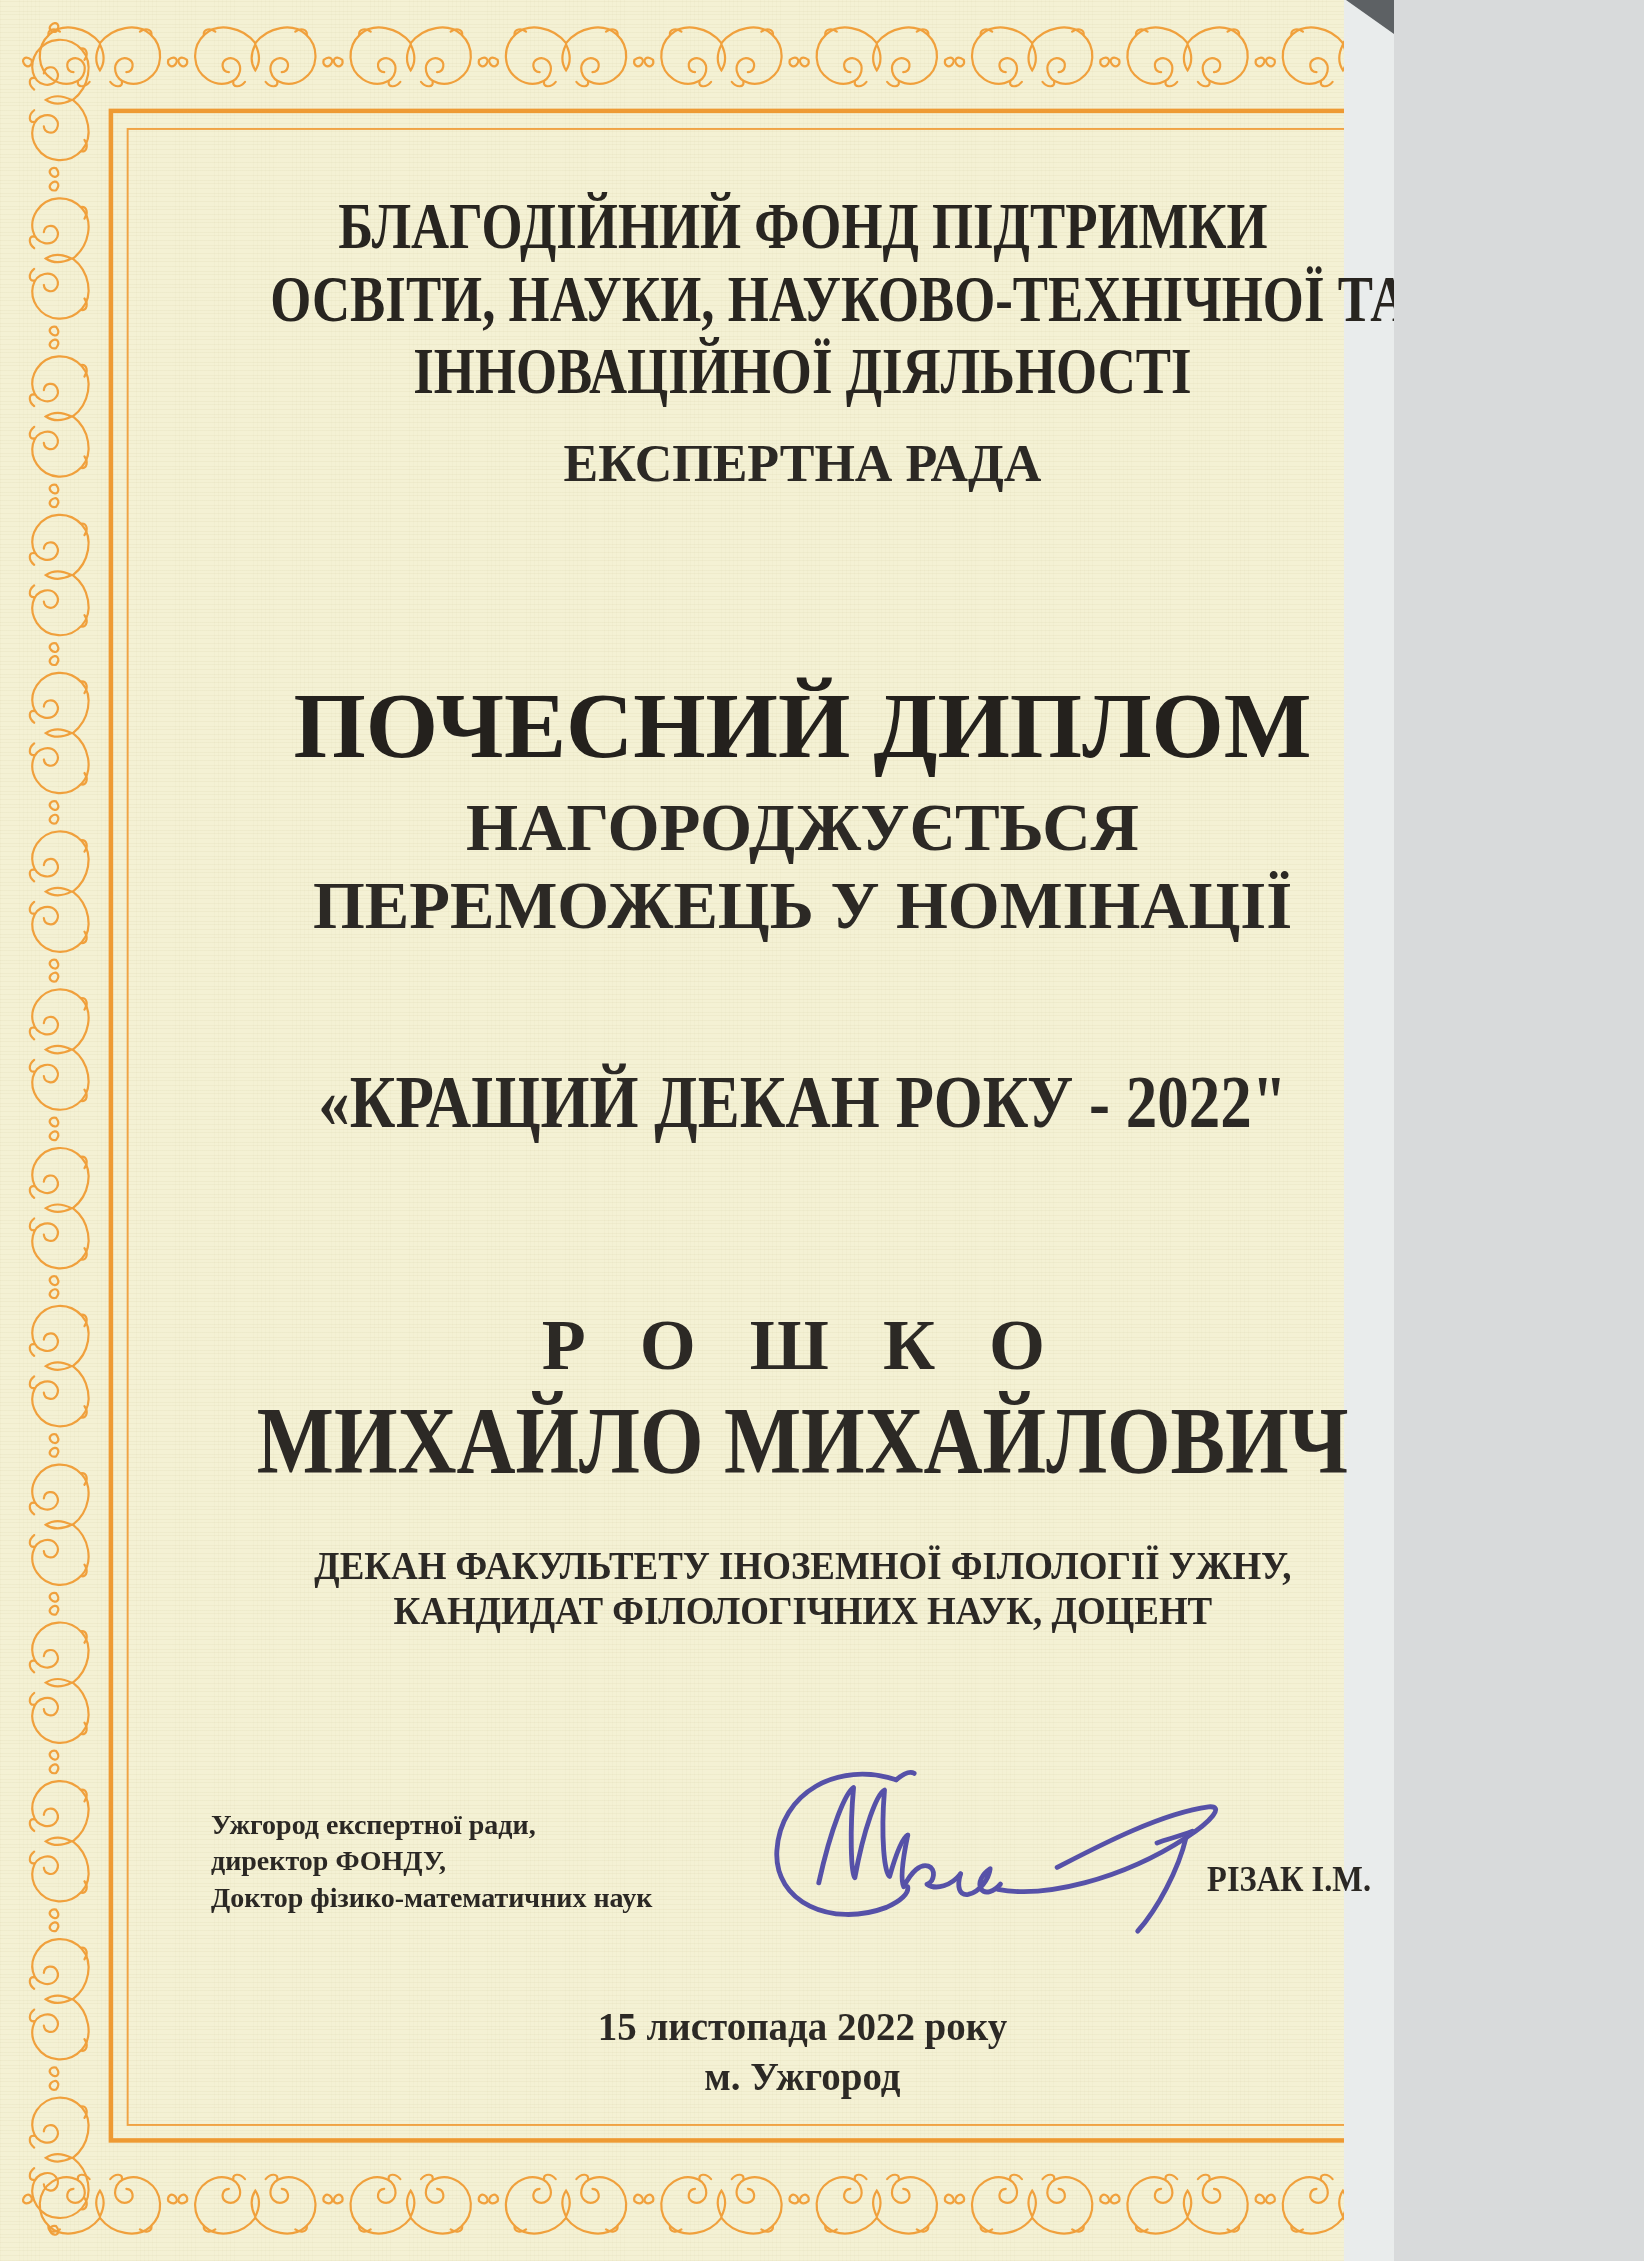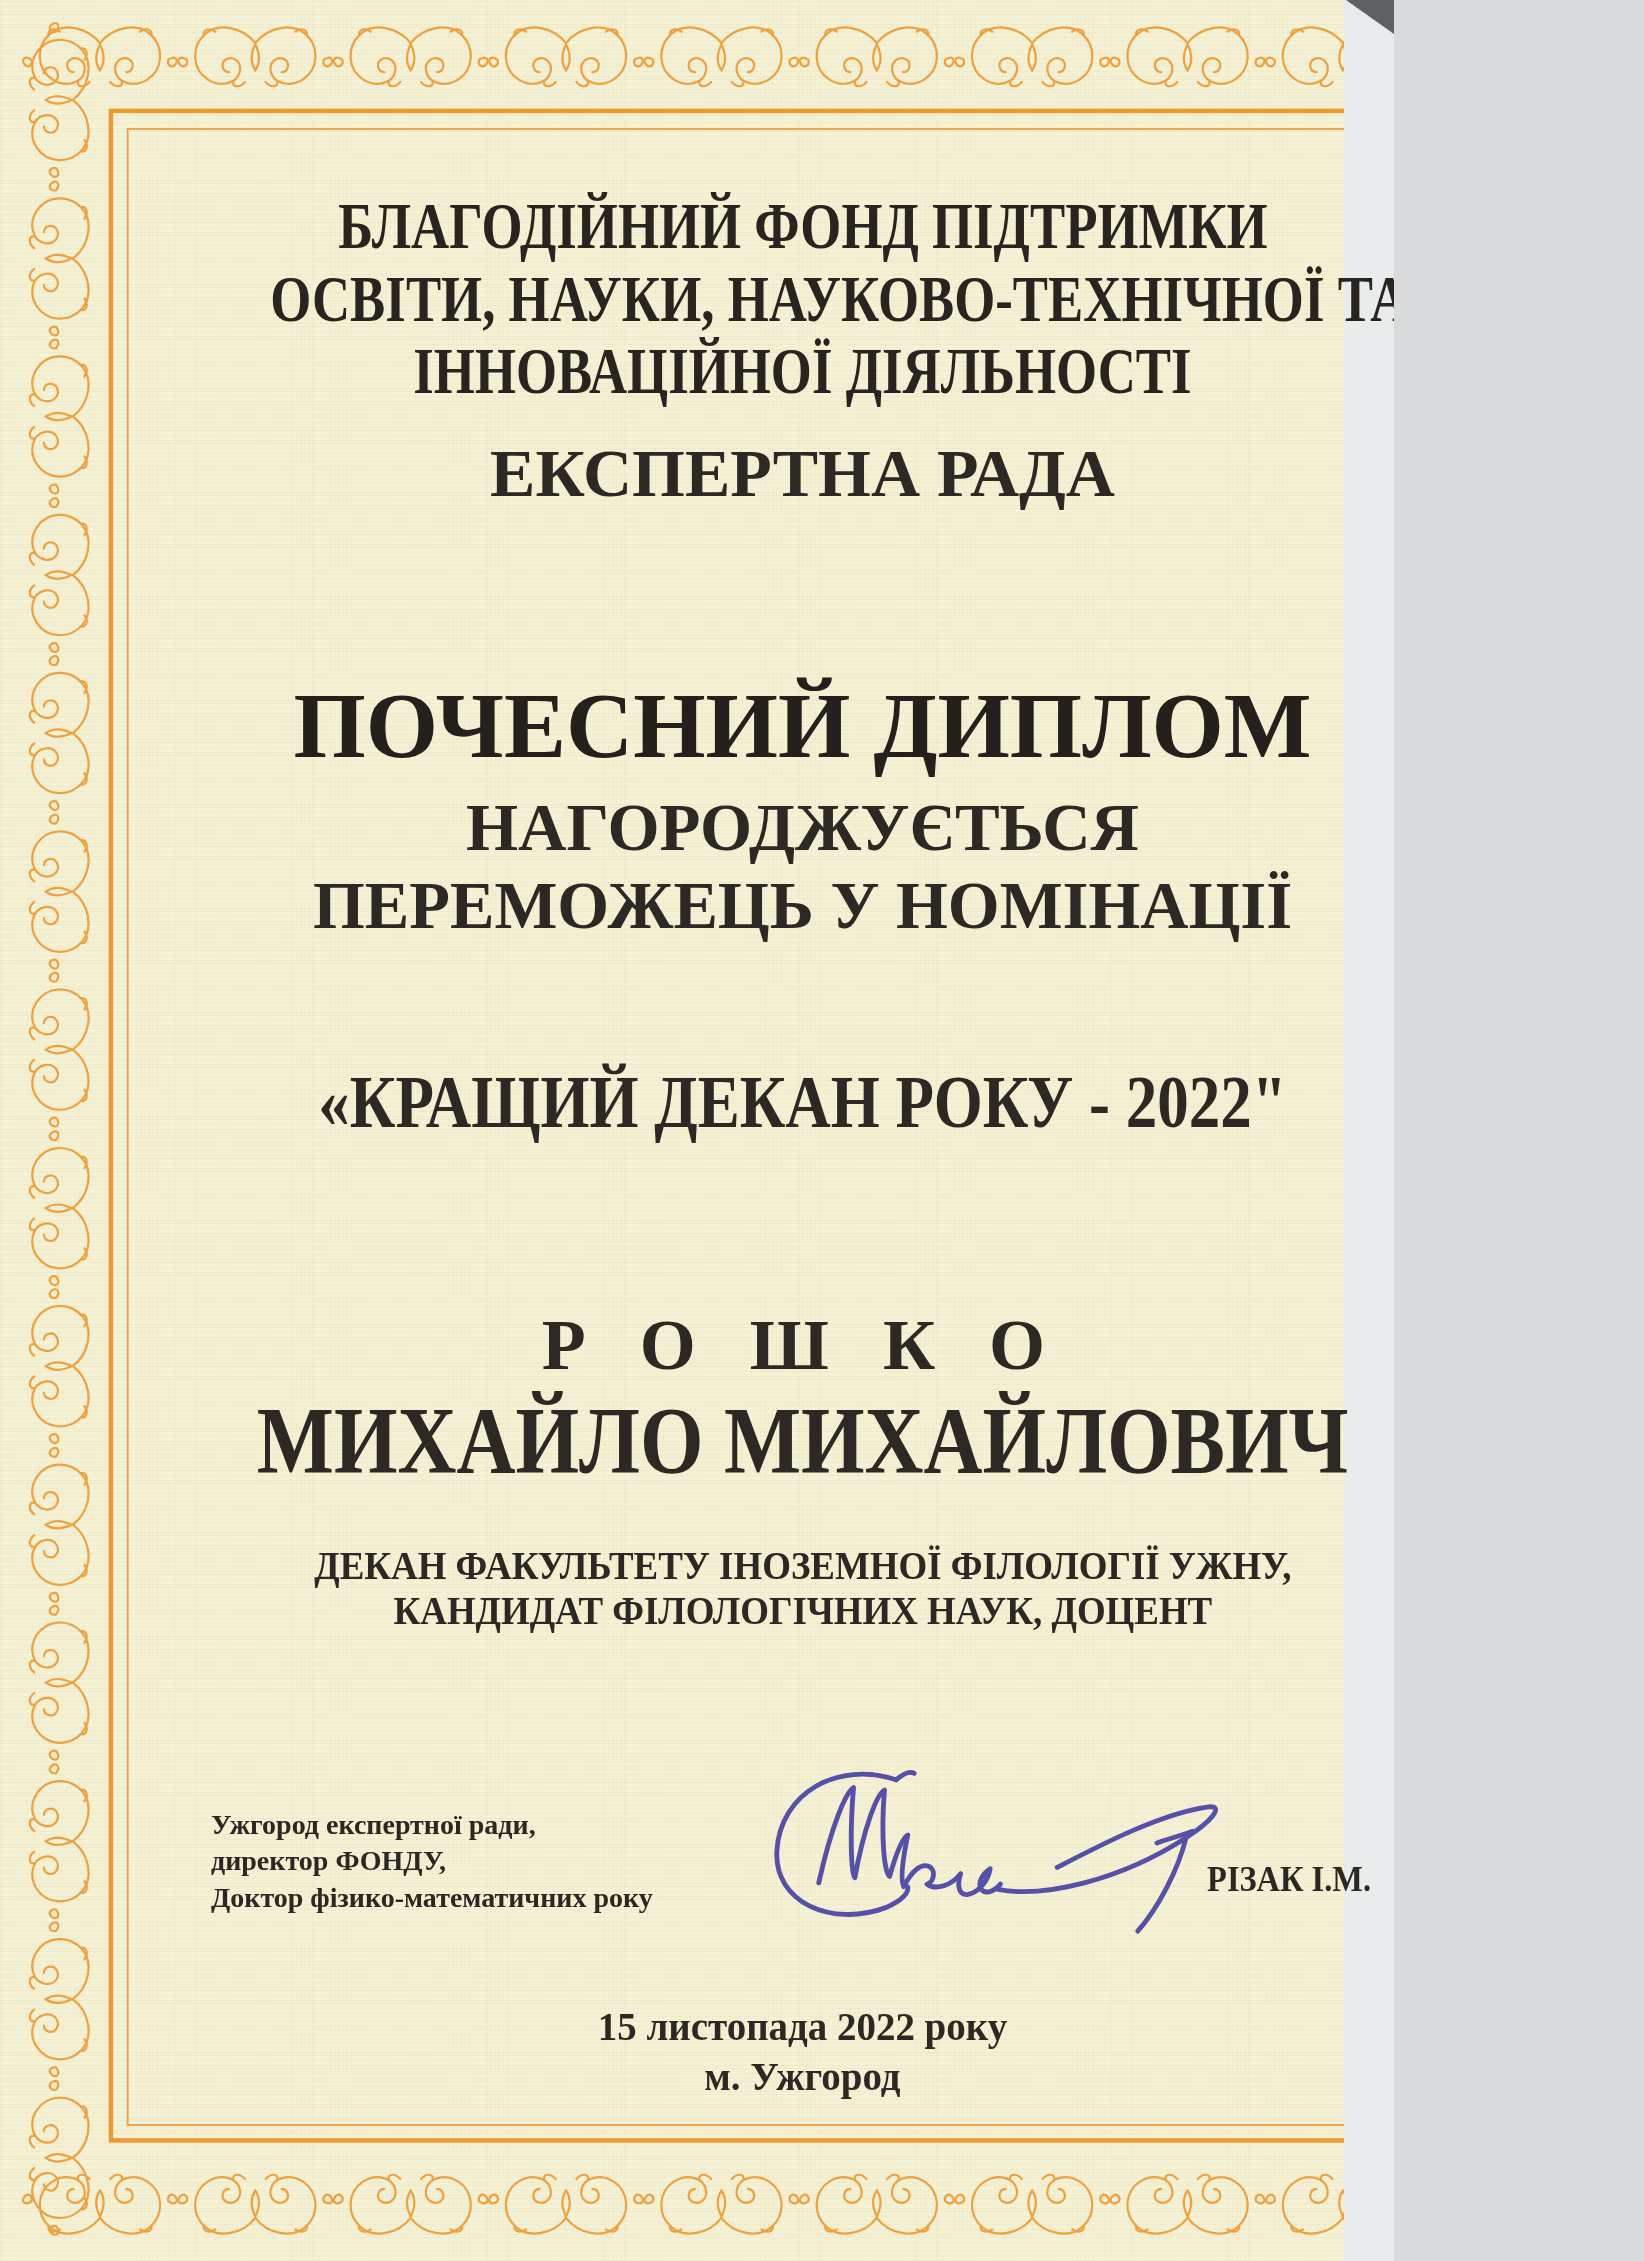--- a/index.html
+++ b/index.html
@@ -22,21 +22,21 @@
     background: #e9ecec;
   }
   .scan-corner {
     position: absolute; right: 0; top: 0; width: 0; height: 0;
     border-top: 34px solid #5d6164;
     border-left: 48px solid transparent;
   }
   .abs { position: absolute; left: 128px; width: 1349px; text-align: center; font-weight: bold; }
   .cond { display: inline-block; white-space: nowrap; transform: scaleX(var(--sx,1)); transform-origin: 50% 50%; }
   .fund      { top: 190px;  font-size: 66px; line-height: 1.10; color: #282520; }
-  .council   { top: 434px;  font-size: 68px; }
+  .council   { top: 434px;  font-size: 52px; }
   .diploma   { top: 672px; font-size: 93px; color: #24211d; }
   .awarded   { top: 789px; font-size: 67px; }
   .winner    { top: 866px; font-size: 68px; }
   .nomination{ top: 1059px; font-size: 75px; }
   .surname   { top: 1304px; font-size: 72px; letter-spacing: 0.25em; }
   .fullname  { top: 1386px; font-size: 95px; }
   .titles    { top: 1543px; font-size: 41px;  line-height: 1.09; }
   .role {
     position: absolute; left: 211px; top: 1807px;
     font-size: 28px; line-height: 1.30; font-weight: bold; text-align: left; color: #2b2824;
@@ -147,21 +147,21 @@
   </div>
 
   <div class="abs titles">
     <span class="cond" style="--sx:0.90">ДЕКАН ФАКУЛЬТЕТУ ІНОЗЕМНОЇ ФІЛОЛОГІЇ УЖНУ,</span><br>
     <span class="cond" style="--sx:0.90">КАНДИДАТ ФІЛОЛОГІЧНИХ НАУК, ДОЦЕНТ</span>
   </div>
 
   <div class="role">
     <span>Ужгород експертної ради,</span><br>
     <span>директор ФОНДУ,</span><br>
-    <span>Доктор фізико-математичних року</span>
+    <span>Доктор фізико-математичних наук</span>
   </div>
 
   <svg class="signature-svg" width="567" height="200" viewBox="0 0 880 310" aria-hidden="true">
     <g fill="none" stroke="#5651a8" stroke-width="7.5" stroke-linecap="round" stroke-linejoin="round">
       <path d="M250,60 C160,30 70,80 65,170 C60,250 150,290 235,258 C258,248 270,236 268,226"></path>
       <path d="M130,220 C150,130 172,80 184,72 C178,140 180,205 186,212 C200,135 220,82 232,76 C226,150 232,206 240,210 C250,175 260,150 268,146"></path>
       <path d="M268,146 C260,185 256,215 262,226 C274,202 288,190 300,194 C312,198 310,218 298,222 C312,232 336,224 350,206"></path>
       <path d="M350,206 C344,226 348,240 362,238 C380,234 394,214 396,198 C384,206 376,220 382,230 C388,238 402,234 412,222"></path>
       <path d="M408,230 C480,244 600,215 700,150 C740,124 760,100 735,102 C660,112 560,165 500,196"></path>
       <path d="M700,150 C688,200 656,260 625,295"></path>

